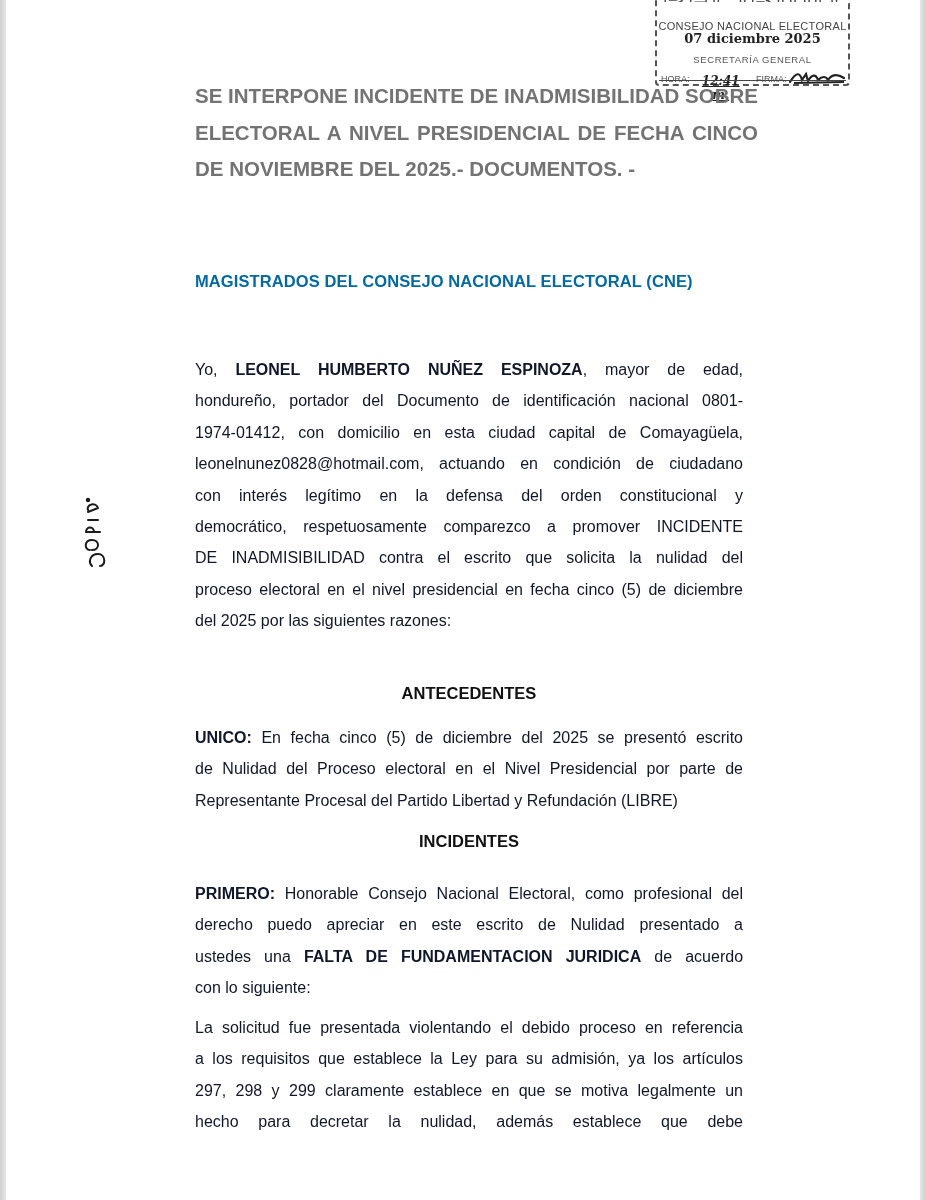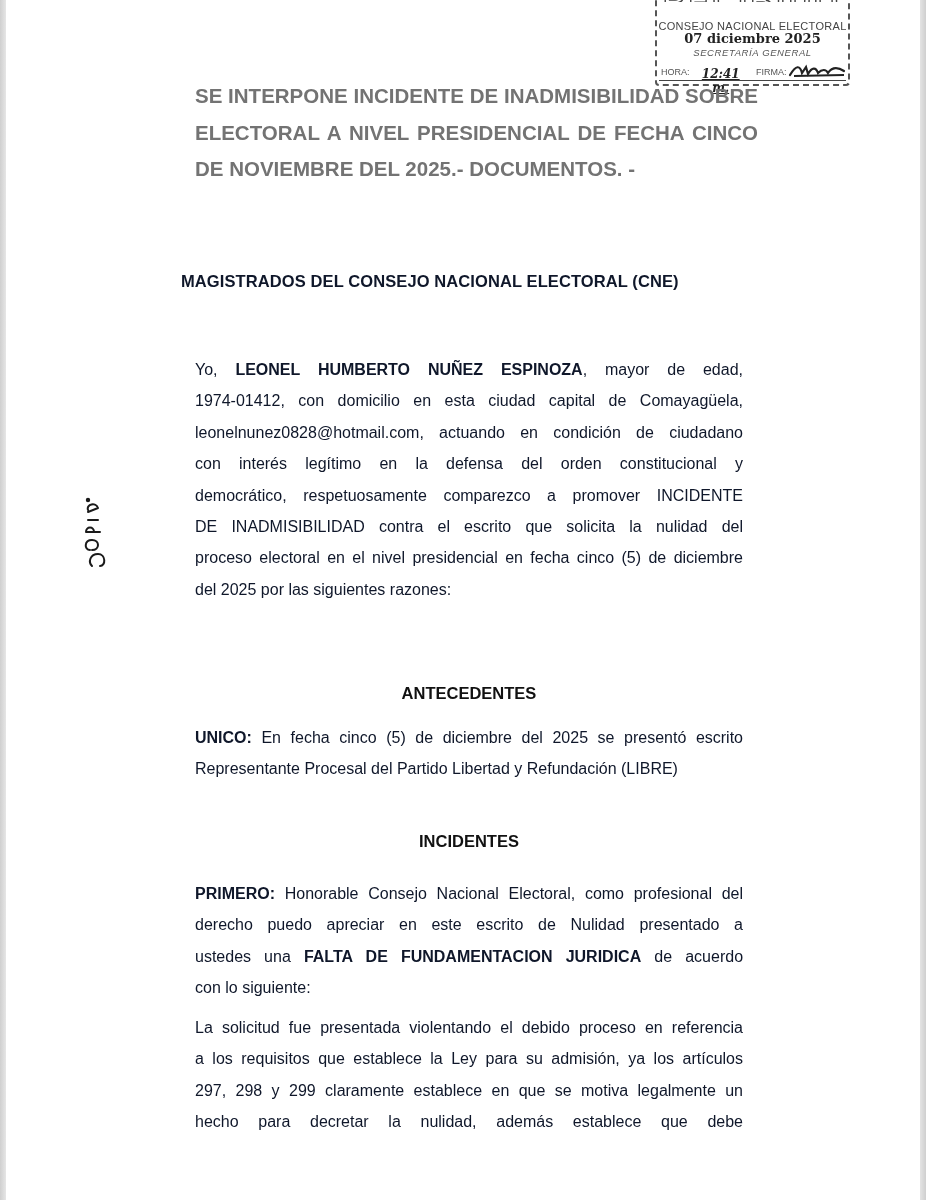--- a/index.html
+++ b/index.html
@@ -14,41 +14,41 @@
     
     .stamp { position: absolute; left: 655px; top: -14px; width: 195px; height: 100px;
       border: 2px dashed #555; border-top: none; border-radius: 0 0 4px 4px;
       color: #333; text-align: center; }
     .stamp .big { font-family: "Liberation Sans", sans-serif; font-size: 30px; font-weight: bold;
       letter-spacing: 4px; color: transparent; -webkit-text-stroke: 1.4px #444; line-height: 30px;
       height: 16px; overflow: hidden; display: block; margin-top: 0; }
     .stamp .org { font-size: 11px; letter-spacing: 0.3px; margin-top: 18px; color: #444; }
     .stamp .date { font-family: "DejaVu Serif", serif; font-weight: bold;
       font-size: 13px; color: #222; line-height: 13px; }
-    .stamp .office { font-size: 9.5px; letter-spacing: 0.6px; color: #555; margin-top: 2px; font-style: italic; }
+    .stamp .office { font-size: 9.5px; letter-spacing: 0.6px; color: #555; margin-top: 9px; }
     .stamp .footer { display: flex; align-items: flex-start; font-size: 9px; color: #555;
       padding-left: 4px; margin-top: 9px; gap: 2px; }
     .stamp .footer .hora-val { font-family: "DejaVu Serif", serif; font-style: italic;
       font-weight: bold; font-size: 12px; color: #222; text-decoration: underline; margin-right: 4px; }
     .stamp .sig { display: inline-block; width: 60px; height: 14px; position: relative; }
     .stamp .sig svg { position: absolute; left: 0; top: -6px; }
     .stamp .line { position: absolute; left: 2px; right: 2px; bottom: 3px; border-top: 1.5px solid #444; }
 
     
     .copia { position: absolute; left: 76px; top: 492px; width: 34px; height: 80px; }
 
     
     .doc { position: absolute; left: 195px; top: 78px; width: 563px; }
     .title { font-weight: bold; font-size: 20.5px; line-height: 36.5px; text-align: justify;
       text-align-last: left; color: #737373; }
     .title span { display: block; text-align: justify; text-align-last: justify; }
     .title span.last { text-align-last: left; }
 
-    .addressee { position: absolute; left: 181px; top: 272px; font-weight: bold; font-size: 16.5px;
-      color: #0f172a; letter-spacing: 0.1px; }
+    .addressee { position: absolute; left: 195px; top: 272px; font-weight: bold; font-size: 16.5px;
+      color: #0369a1; letter-spacing: 0.1px; }
 
     .para { position: absolute; left: 195px; width: 548px; font-size: 16px; line-height: 31.4px;
       color: #0f172a; }
     .para .ln { display: block; text-align: justify; text-align-last: justify; white-space: nowrap; }
     .para .ln.last { text-align-last: left; }
     .para b { font-weight: bold; }
     .heading { position: absolute; left: 195px; width: 548px; text-align: center; font-weight: bold;
       font-size: 16.5px; color: #111; }
   </style>
 </head>
@@ -95,32 +95,34 @@
     <span>SE INTERPONE INCIDENTE DE INADMISIBILIDAD SOBRE</span>
     <span>ELECTORAL A NIVEL PRESIDENCIAL DE FECHA CINCO</span>
     <span class="last">DE NOVIEMBRE DEL 2025.- DOCUMENTOS. -</span>
   </div>
 </div>
 
 <div class="addressee">MAGISTRADOS DEL CONSEJO NACIONAL ELECTORAL (CNE)</div>
 
 <div class="para" style="top:354px;">
   <span class="ln"><span>Yo,</span> <b>LEONEL HUMBERTO NUÑEZ ESPINOZA</b><span>, mayor de edad,</span></span>
+  <span class="ln">hondureño, portador del Documento de identificación nacional 0801-</span>
   <span class="ln">1974-01412, con domicilio en esta ciudad capital de Comayagüela,</span>
   <span class="ln">leonelnunez0828@hotmail.com, actuando en condición de ciudadano</span>
   <span class="ln">con interés legítimo en la defensa del orden constitucional y</span>
   <span class="ln">democrático, respetuosamente comparezco a promover INCIDENTE</span>
   <span class="ln">DE INADMISIBILIDAD contra el escrito que solicita la nulidad del</span>
   <span class="ln">proceso electoral en el nivel presidencial en fecha cinco (5) de diciembre</span>
   <span class="ln last">del 2025 por las siguientes razones:</span>
 </div>
 
 <div class="heading" style="top:684px;">ANTECEDENTES</div>
 <div class="para" style="top:722px;">
   <span class="ln"><b>UNICO:</b><span> En fecha cinco (5) de diciembre del 2025 se presentó escrito</span></span>
+  <span class="ln">de Nulidad del Proceso electoral en el Nivel Presidencial por parte de</span>
   <span class="ln last">Representante Procesal del Partido Libertad y Refundación (LIBRE)</span>
 </div>
 
 <div class="heading" style="top:832px;">INCIDENTES</div>
 <div class="para" style="top:870px;margin-top:8px;">
   <span class="ln"><b>PRIMERO:</b><span> Honorable Consejo Nacional Electoral, como profesional del</span></span>
   <span class="ln">derecho puedo apreciar en este escrito de Nulidad presentado a</span>
   <span class="ln"><span>ustedes una</span> <b>FALTA DE FUNDAMENTACION JURIDICA</b> <span>de acuerdo</span></span>
   <span class="ln last">con lo siguiente:</span>
 </div>

